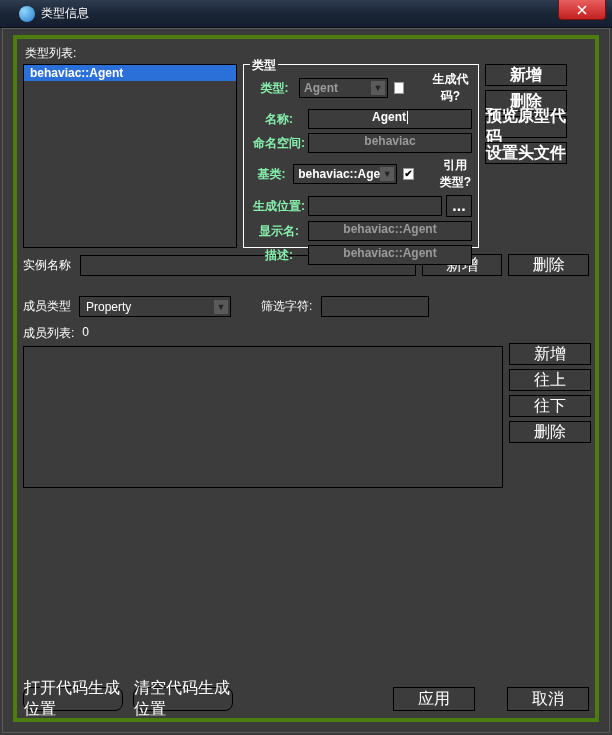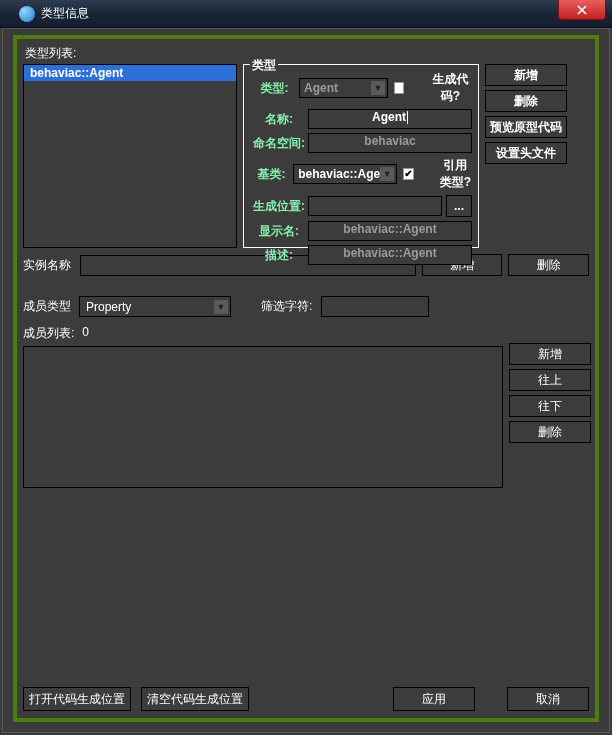--- a/index.html
+++ b/index.html
@@ -115,21 +115,21 @@
   }
   .chk.checked::after { content: "✔"; }
   .chklabel { color: #fff; margin-left: 21px; }
 
   .btn {
     height: 22px;
     background: #3c3c3c;
     border: 1px solid #000;
     color: #fff;
     display: flex; align-items: center; justify-content: center;
-    font-family: inherit; font-size: 12px;
+    font-family: inherit; font-size: 16px;
     cursor: default;
   }
   .sidebtns { margin-left: 6px; display: flex; flex-direction: column; gap: 4px; }
   .sidebtns .btn { width: 82px; }
 
   .browse { width: 26px; margin-left: 4px; }
 
   
   .midrow { display: flex; align-items: center; margin-top: 6px; }
   .midrow .label { width: 56px; }
@@ -160,21 +160,21 @@
     margin-top: 4px;
   }
 
   .bottombar {
     position: absolute;
     left: 6px; right: 6px; bottom: 7px;
     display: flex; align-items: center;
   }
   .bottombar .btn { height: 24px; }
   .leftbtns { display: flex; gap: 10px; }
-  .leftbtns .btn { width: 108px; }
+  .leftbtns .btn { width: 100px; border-radius: 8px; }
   .spacer { flex: 1; }
   .rightbtns { display: flex; gap: 32px; }
   .rightbtns .btn { width: 82px; }
 
   .caret { display:inline-block; width:1px; height:13px; background:#fff; vertical-align:middle; margin-left:1px; }
 </style>
 </head>
 <body>
 
 <div class="titlebar">

